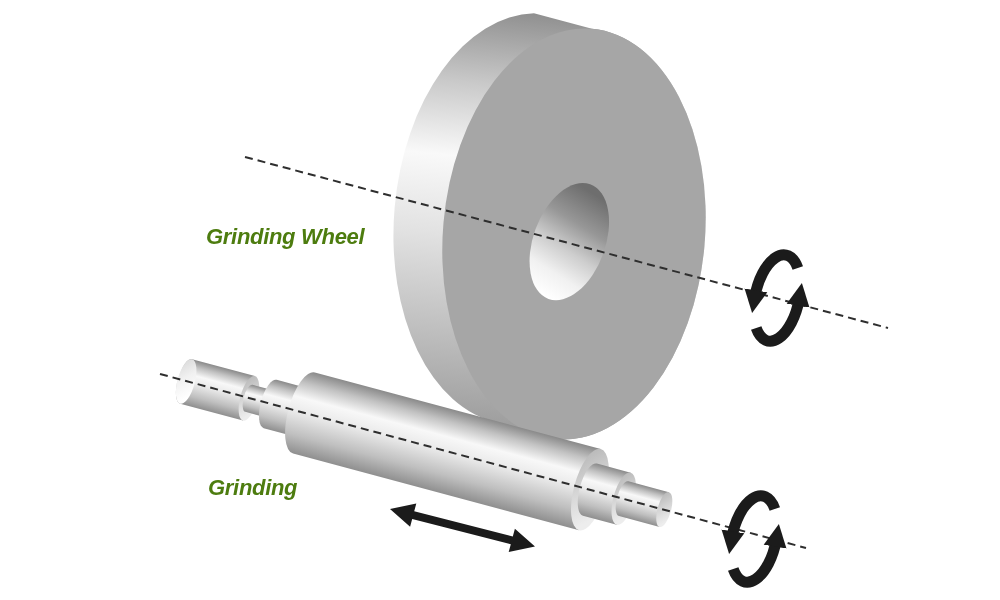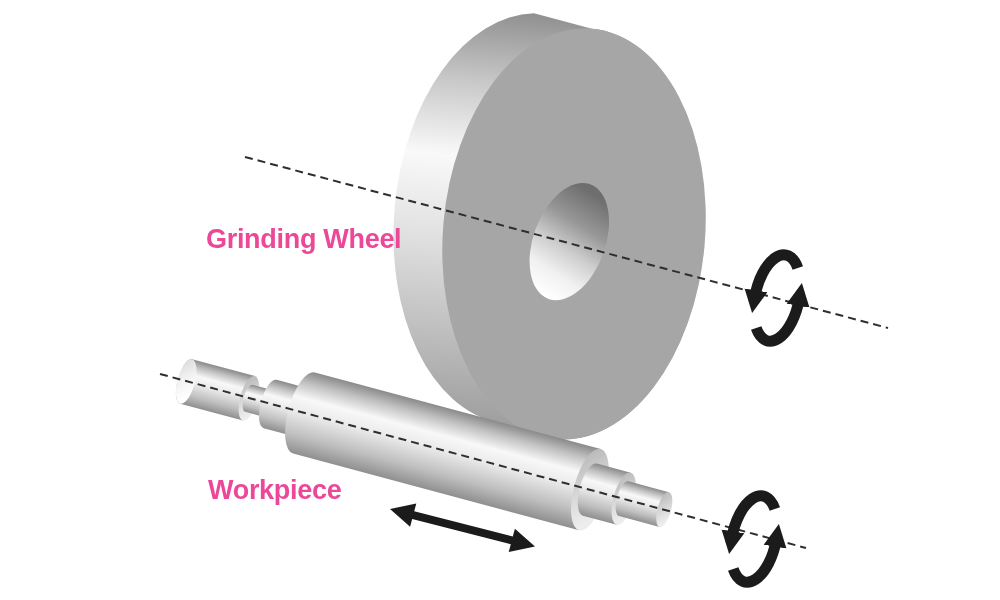--- a/index.html
+++ b/index.html
@@ -2,22 +2,22 @@
 <html><head>
 <meta charset="utf-8">
 <style>
   html,body{margin:0;padding:0;background:#ffffff;}
   .canvas{
     position:relative;width:1000px;height:600px;background:#ffffff;
     overflow:hidden;font-family:"Liberation Sans",sans-serif;
   }
   .canvas svg{position:absolute;left:0;top:0;}
   .diagram-label{
-    position:absolute;font-weight:700;font-size:27px;line-height:1;
-    color:#ec4899;letter-spacing:-0.3px;white-space:nowrap;
+    position:absolute;font-weight:700;font-size:22px;line-height:1;
+    color:#4d7c0f;letter-spacing:-0.3px;white-space:nowrap;font-style:italic;
   }
   .label-wheel{left:206px;top:226px;}
   .label-workpiece{left:208px;top:477px;}
 </style>
 </head>
 <body>
 
 <div class="canvas">
 
   <svg width="1000" height="600" viewBox="0 0 1000 600">
@@ -110,14 +110,14 @@
       <path d="M 14.1 -33.7 A 22 44 0 0 0 -21.9 3.8" marker-end="url(#ah)"></path>
       <path d="M -14.1 33.7 A 22 44 0 0 0 21.9 -3.8" marker-end="url(#ah)"></path>
     </g>
 
     <path fill="#1b1b1b" d="M 390 509 L 416.3 503.6 L 414.2 511.3 L 512.8 536.4 L 514.9 528.7 L 535 546.5
              L 508.7 551.9 L 510.8 544.2 L 412.2 519.1 L 410.1 526.8 Z"></path>
   </svg>
 
   <div class="diagram-label label-wheel">Grinding Wheel</div>
 
-  <div class="diagram-label label-workpiece">Workpiece</div>
+  <div class="diagram-label label-workpiece">Grinding</div>
 </div>
 
 </body></html>

